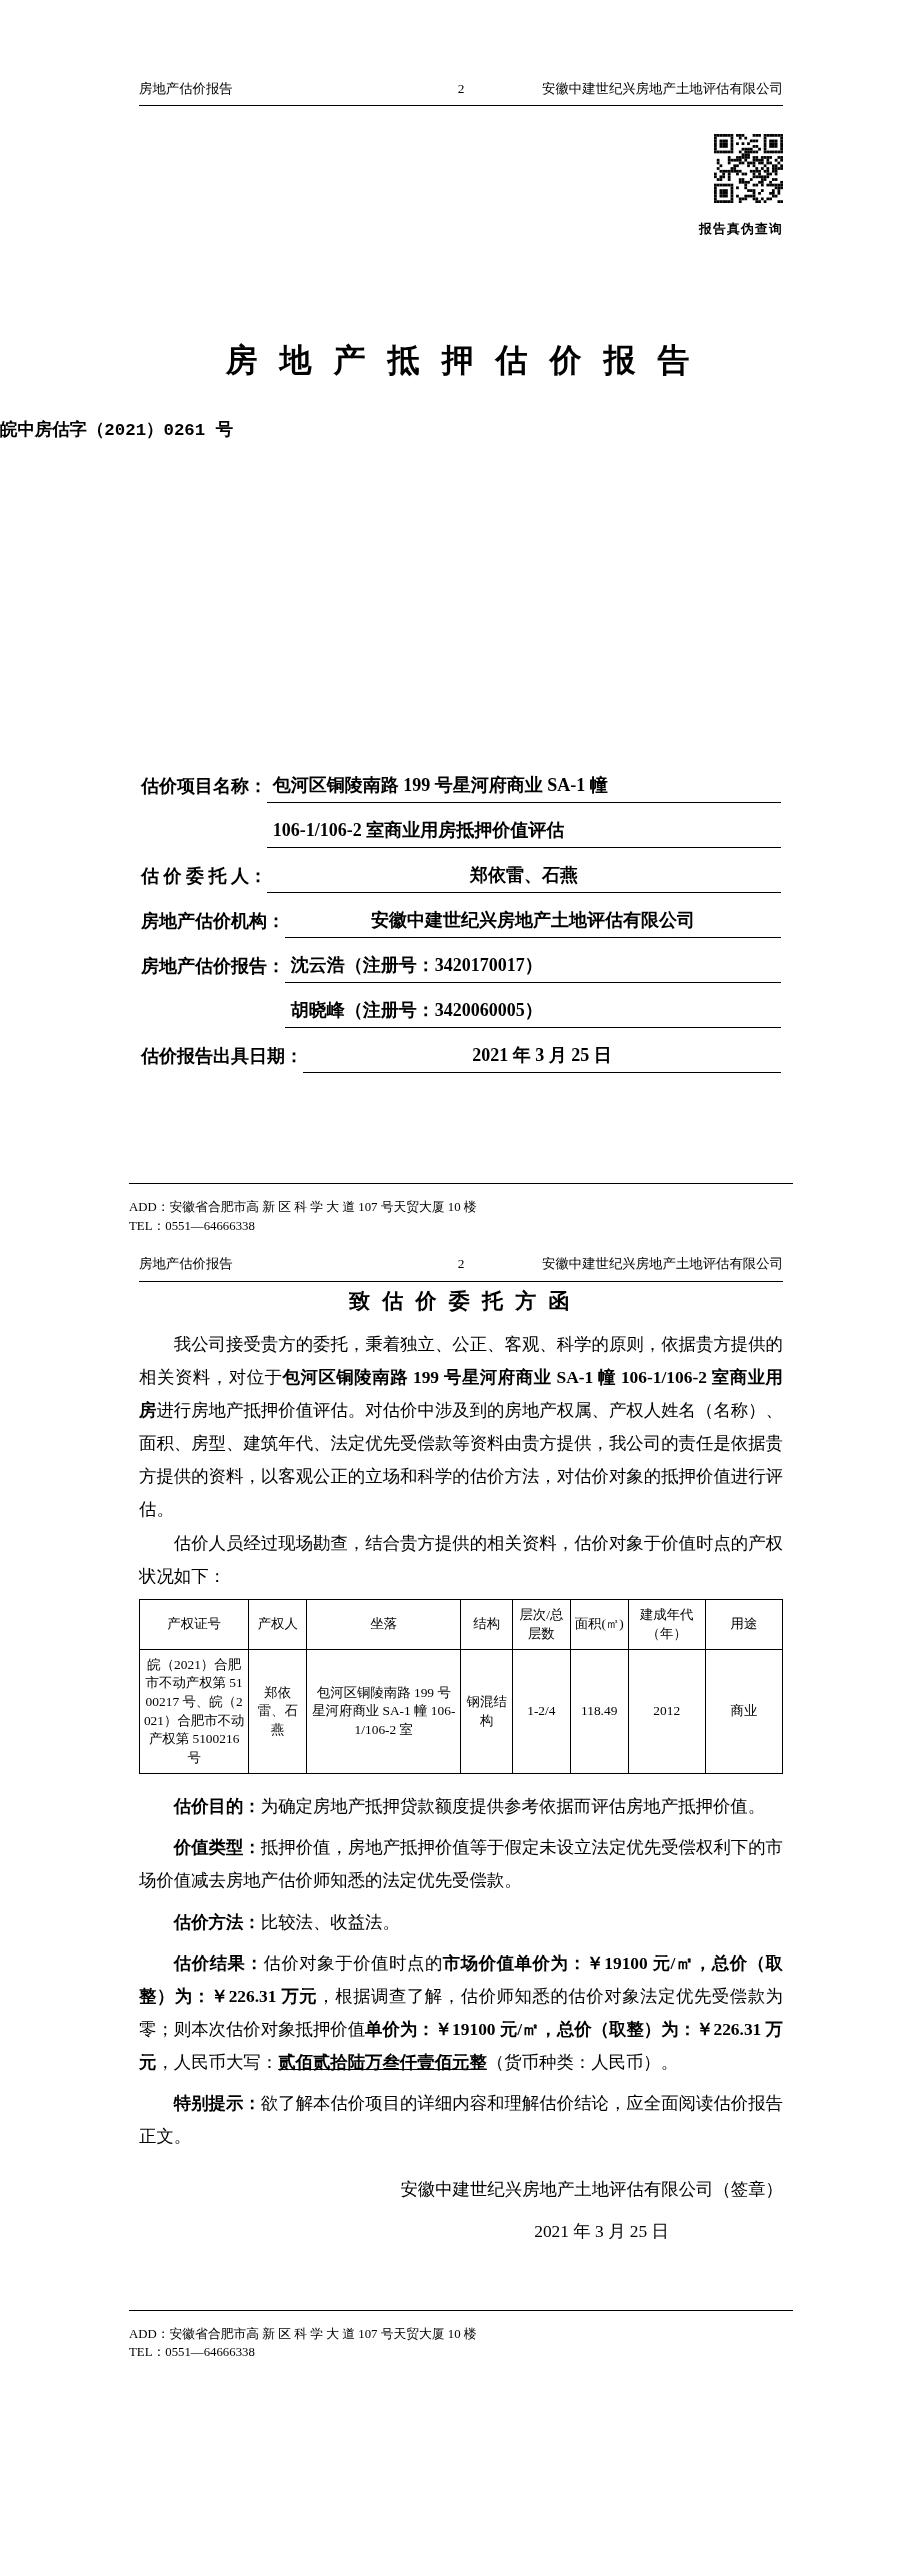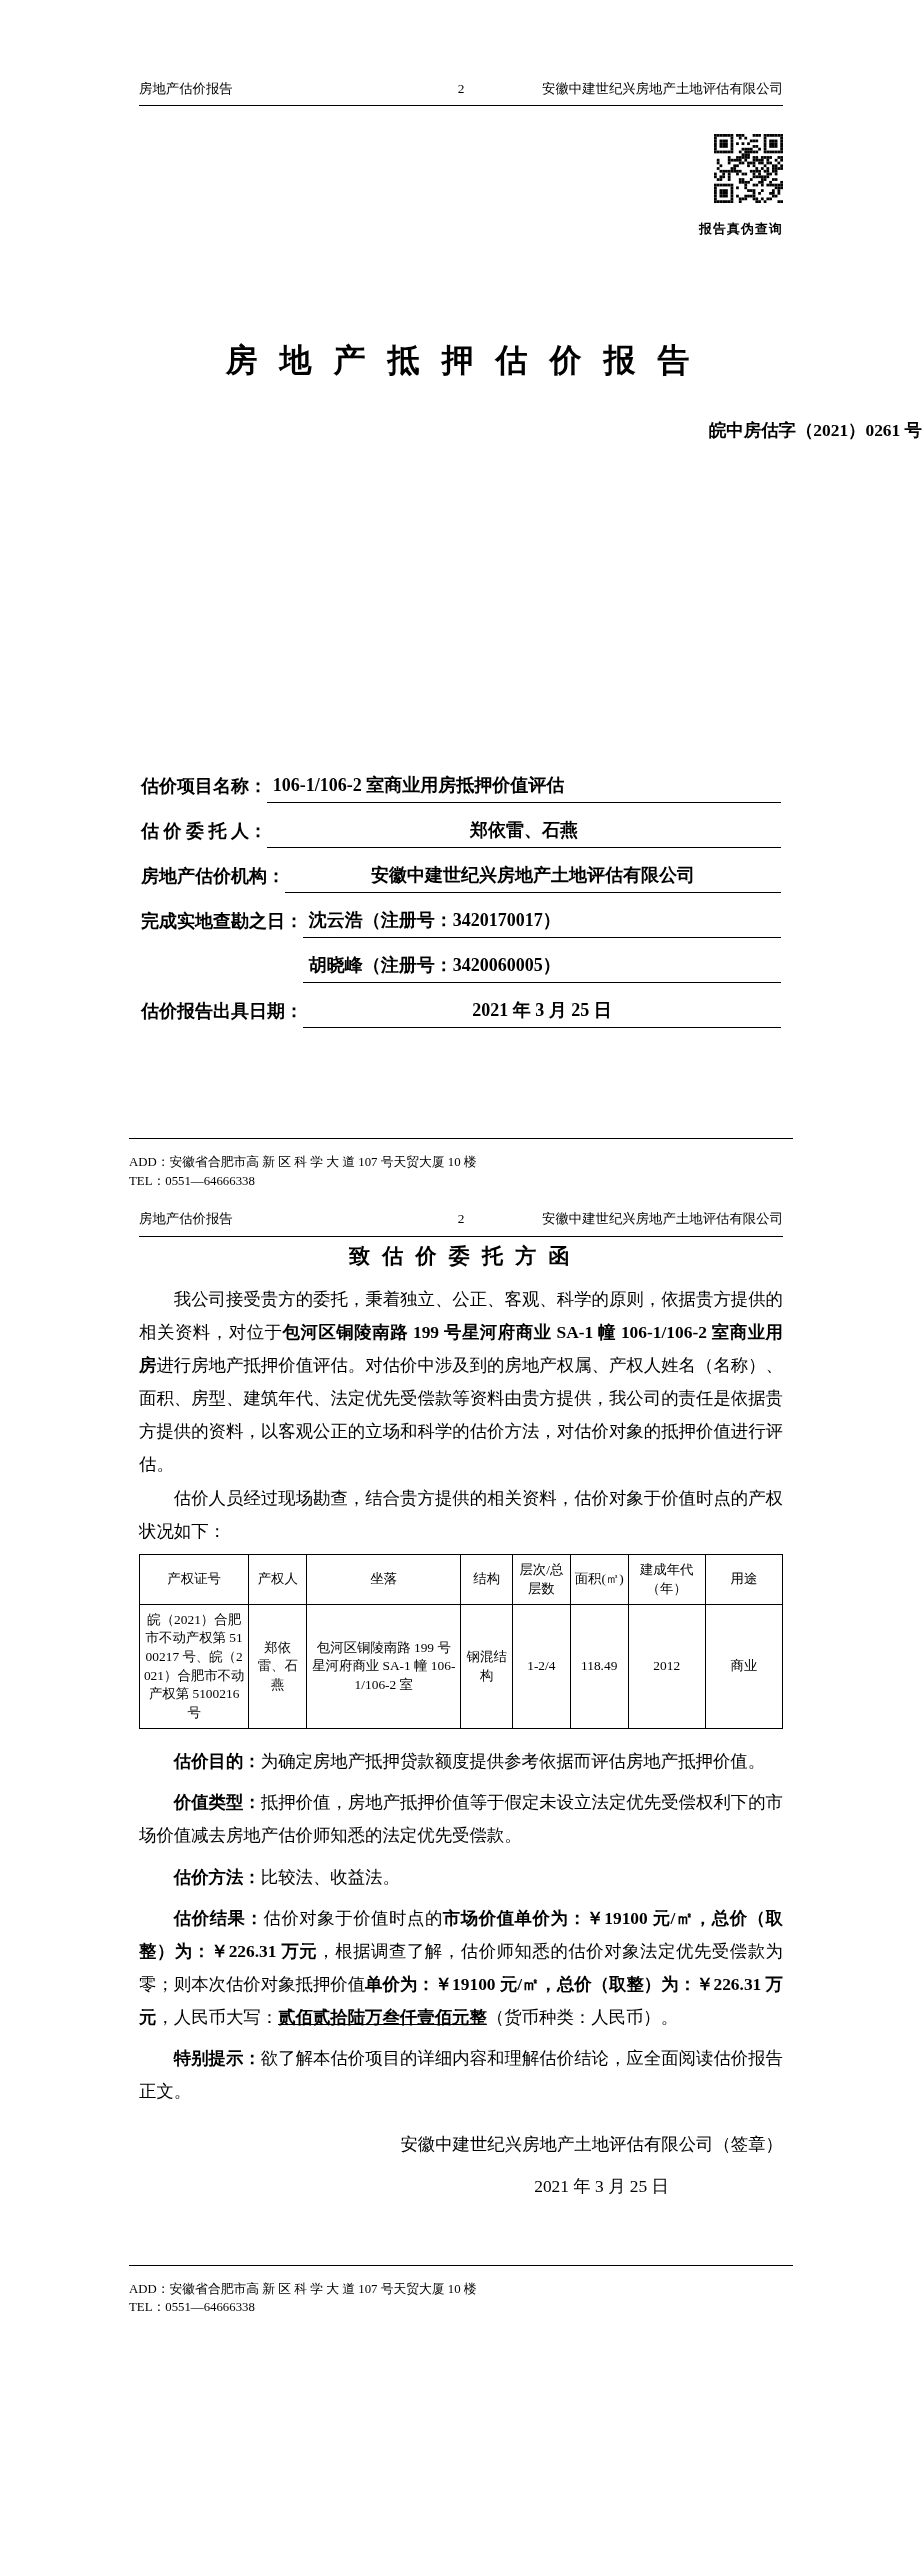--- a/index.html
+++ b/index.html
@@ -21,21 +21,21 @@
   .hdr1 { margin-top:81px; }
   .hdr2 { margin-top:21px; }
   
   .qr-area { margin:28px 139px 0; display:flex; flex-direction:column; align-items:flex-end; }
   .qr-box { width:69px; height:69px; }
   .qr-box svg { display:block; }
   .qr-box svg rect { fill:#000; }
   .qr-label { margin-top:18.6px; font-size:12.8px; font-weight:bold; line-height:15px; letter-spacing:1.2px; }
   
   .main-title { margin-top:102px; text-align:center; font-size:32px; font-weight:bold; letter-spacing:7px; line-height:42px; }
-  .doc-number { margin-top:36px; text-align:right; font-size:17.4px; font-weight:bold; line-height:27px; }
+  .doc-number { margin-top:36px; text-align:left; font-size:17.4px; font-weight:bold; line-height:27px;font-family:Liberation Mono, monospace; }
   .form { margin:314px 141px 0; }
   .form-row { display:flex; font-size:18px; font-weight:bold; }
   .form-label { white-space:pre; height:45px; display:flex; align-items:flex-end; padding-bottom:4.6px; }
   .form-values { flex:1; display:flex; flex-direction:column; }
   .form-value {
     height:45px; display:flex; align-items:flex-end; padding-bottom:4.6px;
     border-bottom:1.2px solid #000; white-space:nowrap;
   }
   .form-value.center { justify-content:center; }
   .form-value.left { justify-content:flex-start; padding-left:5.8px; }
@@ -376,37 +376,38 @@
     <div class="qr-label">报告真伪查询</div>
   </div>
 
   <div class="main-title">房 地 产 抵 押 估 价 报 告</div>
   <div class="doc-number">皖中房估字（2021）0261 号</div>
 
   <div class="form">
       <div class="form-row">
         <span class="form-label">估价项目名称：</span>
         <div class="form-values">
+          <div class="form-value left">包河区铜陵南路 199 号星河府商业 SA-1 幢</div>
           <div class="form-value left">106-1/106-2 室商业用房抵押价值评估</div>
         </div>
       </div>
       <div class="form-row">
         <span class="form-label">估 价 委 托 人：</span>
         <div class="form-values">
           <div class="form-value center">郑依雷、石燕</div>
         </div>
       </div>
       <div class="form-row">
         <span class="form-label">房地产估价机构：</span>
         <div class="form-values">
           <div class="form-value center">安徽中建世纪兴房地产土地评估有限公司</div>
         </div>
       </div>
       <div class="form-row">
-        <span class="form-label">完成实地查勘之日：</span>
+        <span class="form-label">房地产估价报告：</span>
         <div class="form-values">
           <div class="form-value left">沈云浩（注册号：3420170017）</div>
           <div class="form-value left">胡晓峰（注册号：3420060005）</div>
         </div>
       </div>
       <div class="form-row">
         <span class="form-label">估价报告出具日期：</span>
         <div class="form-values">
           <div class="form-value center">2021 年 3 月 25 日</div>
         </div>

